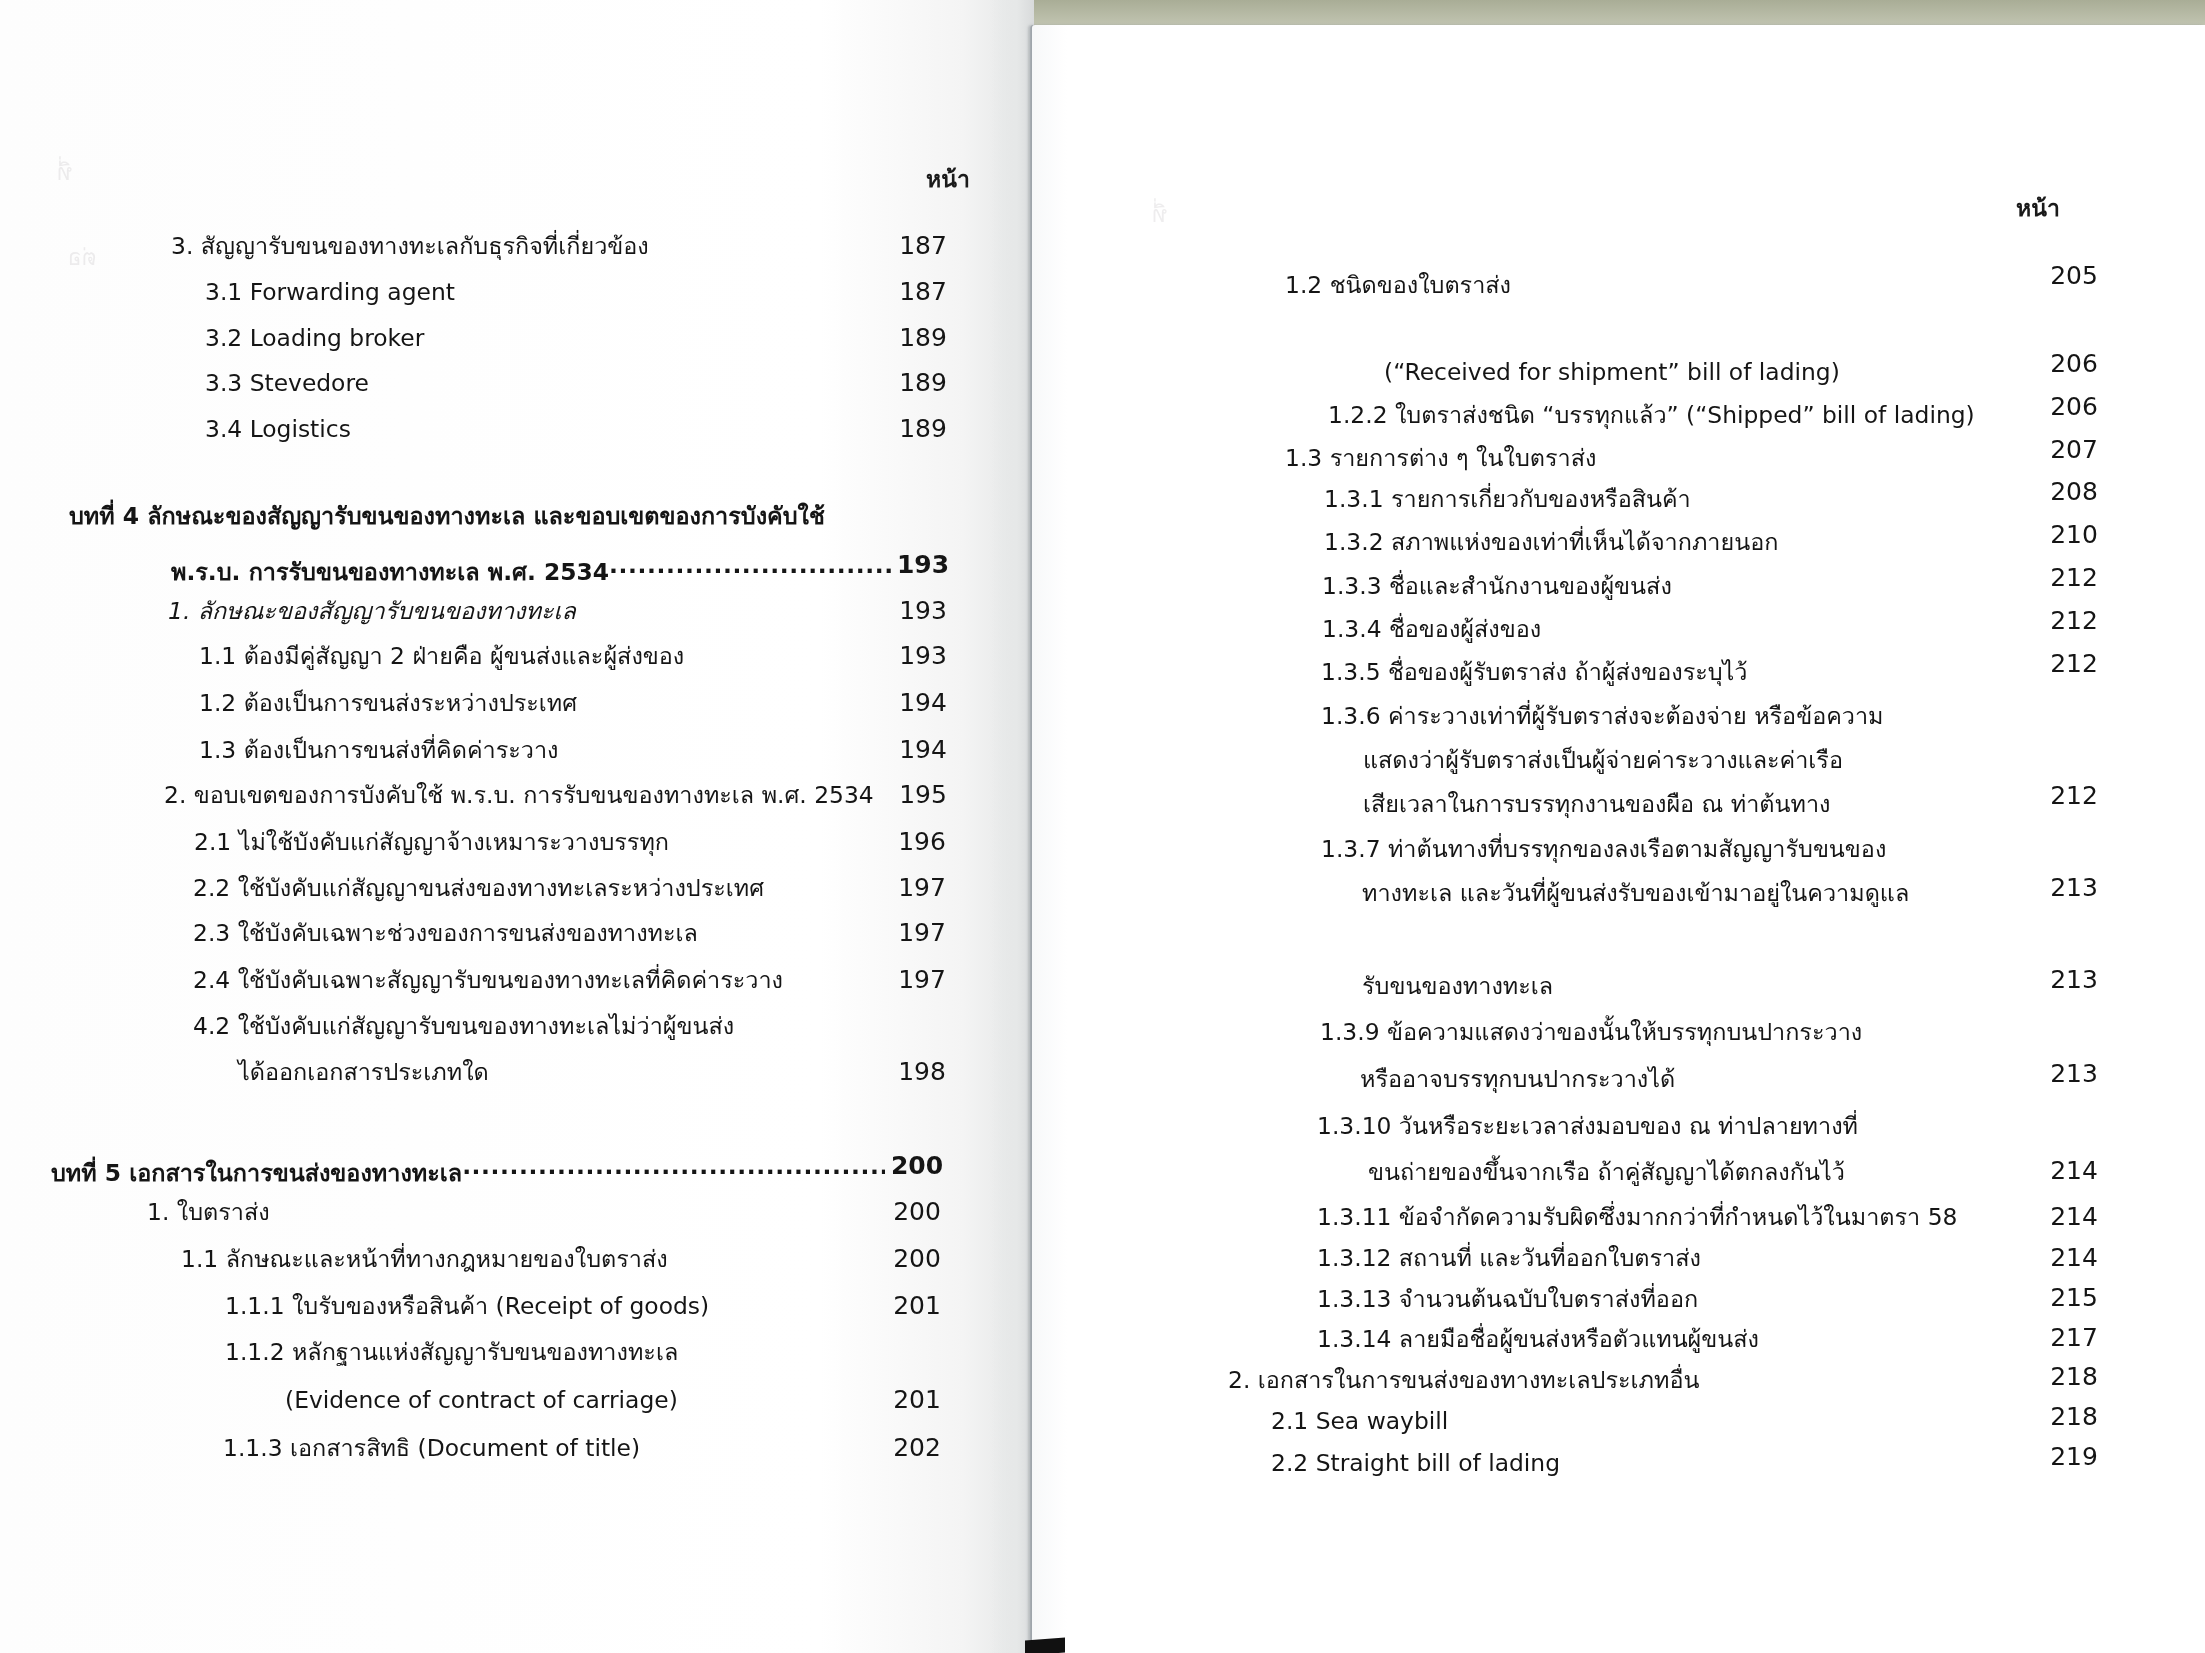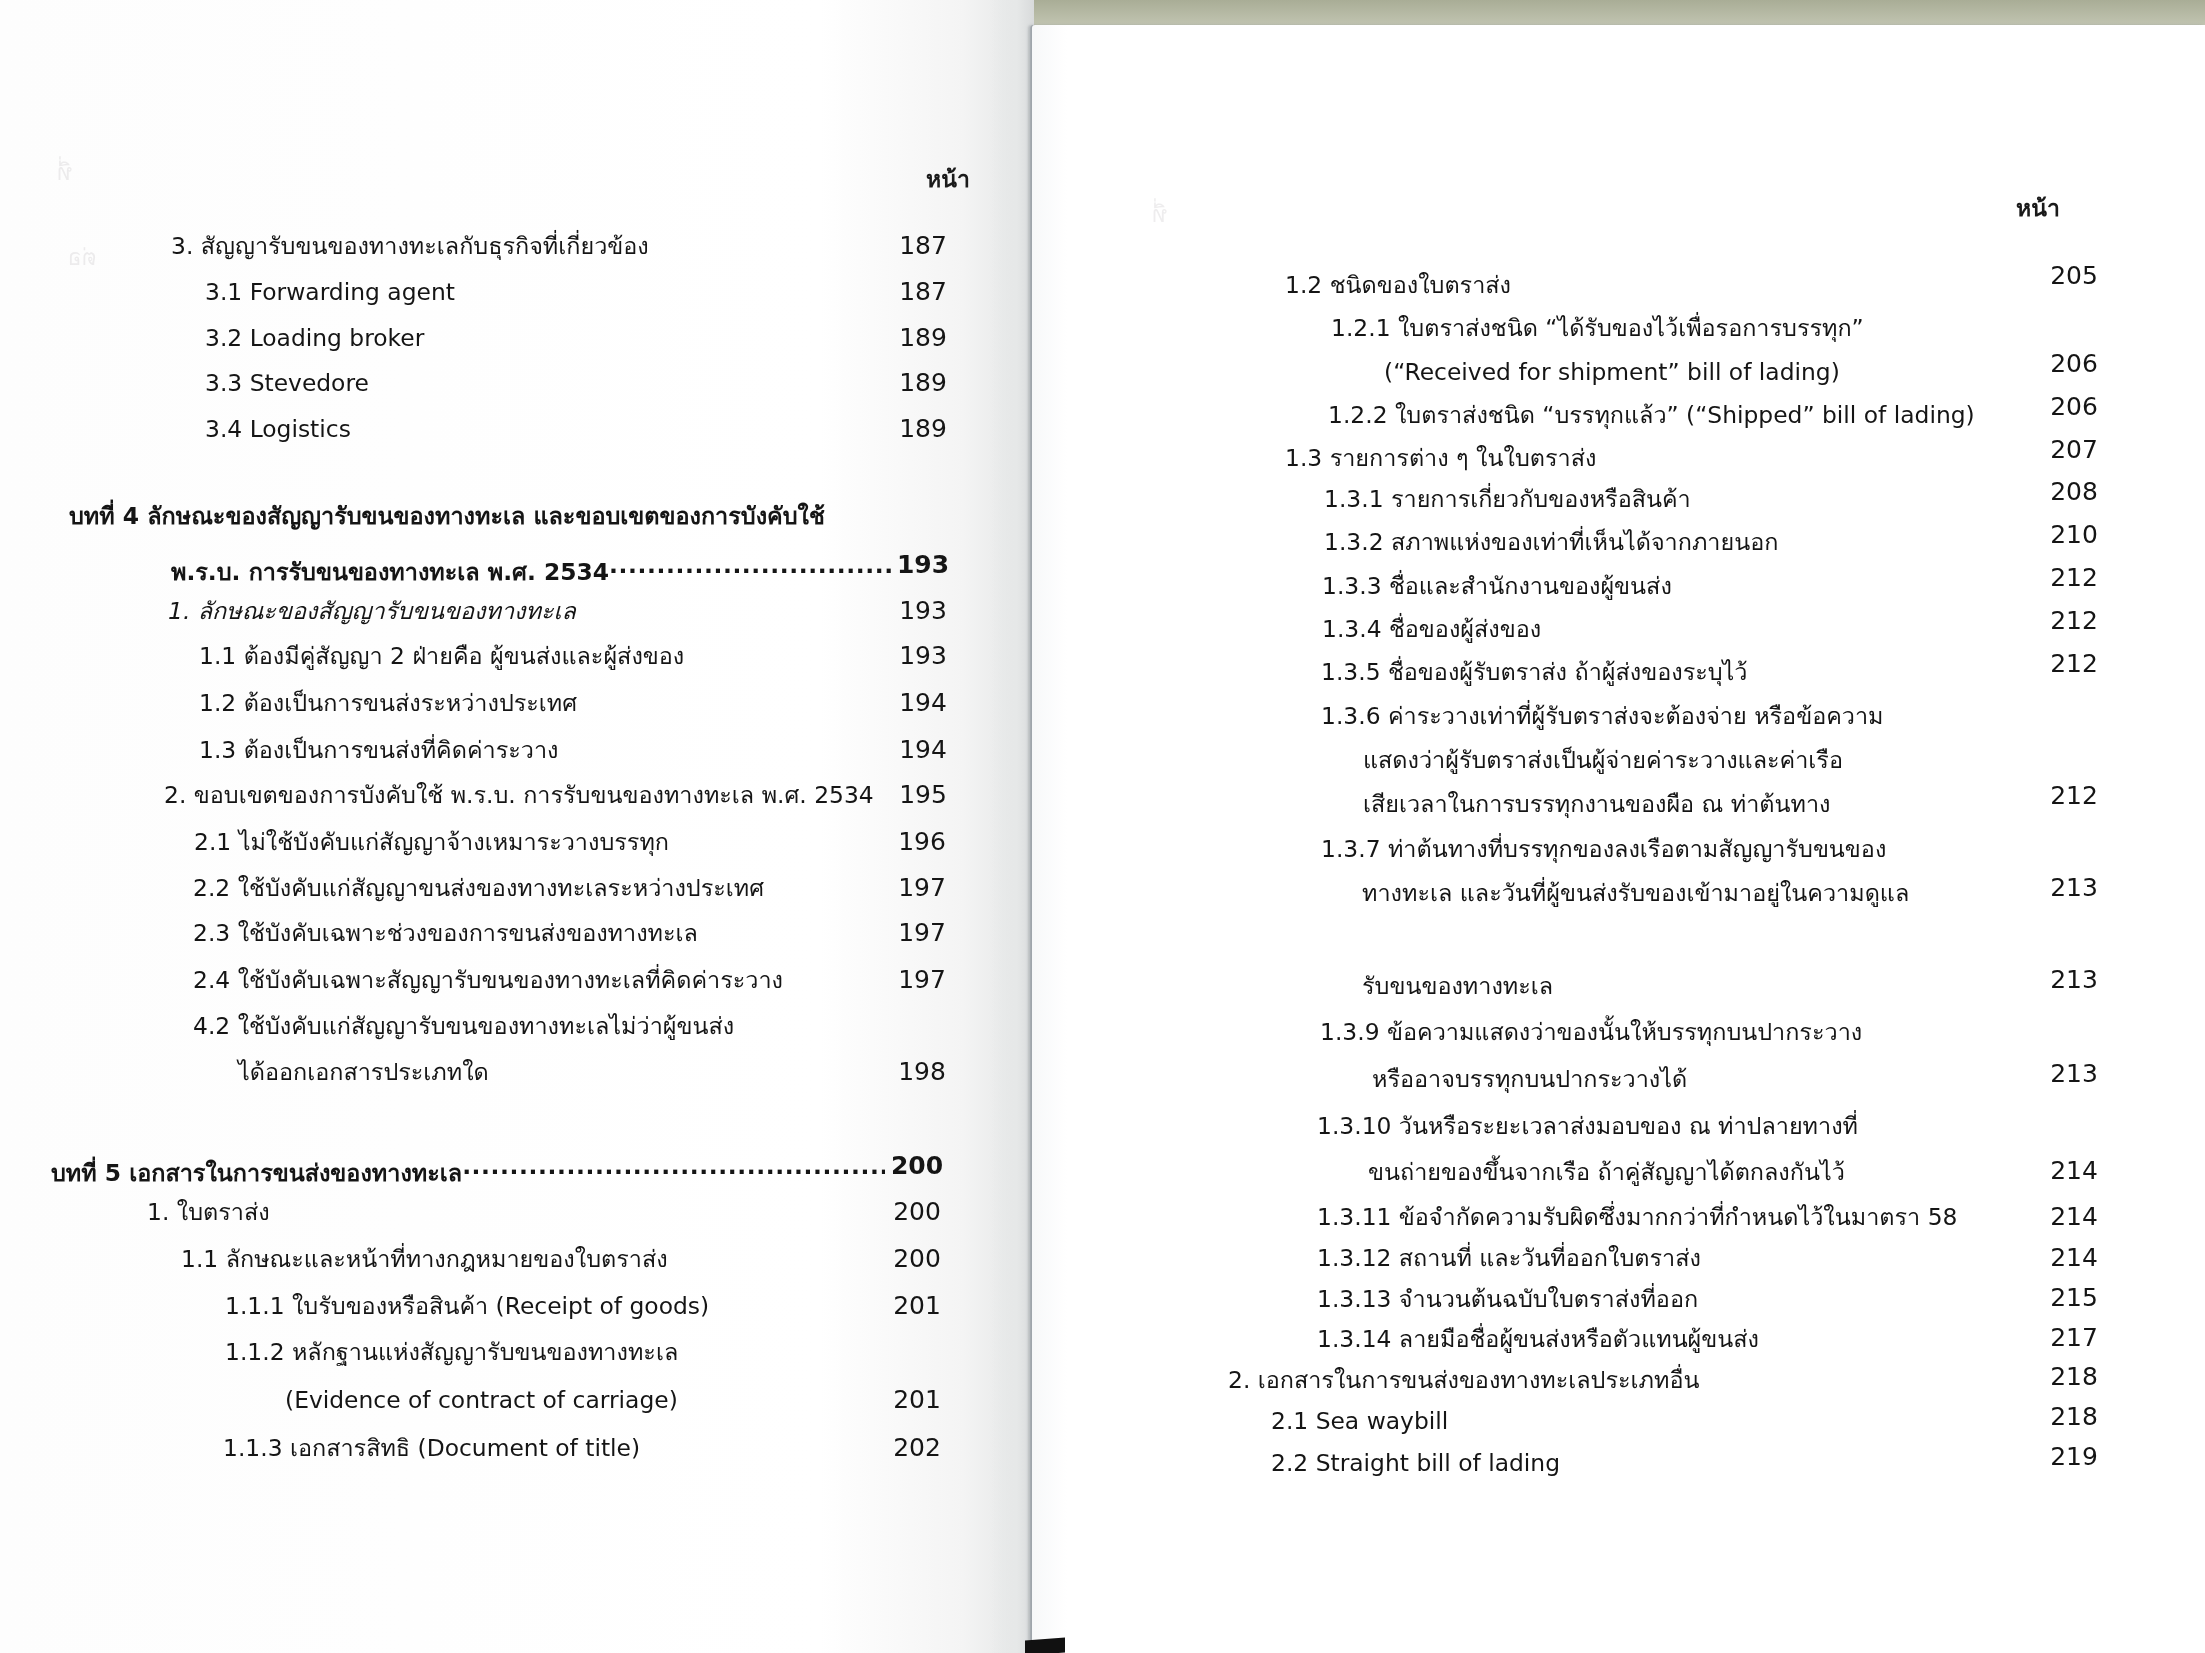--- a/index.html
+++ b/index.html
@@ -150,21 +150,20 @@
 
 <div class="page page-right">
 
   <div class="ghost" style="left:120px;top:171px;">ที่</div>
 
   <div class="col-header" style="left:984px;top:165px;">หน้า</div>
 
   <div class="toc-line" style="left:253px;top:246px;">1.2  ชนิดของใบตราส่ง</div>
   <div class="page-num" style="left:1002px;top:237px;">205</div>
 
-  <div class="toc-line" style="left:299px;top:289px;">1.2.1  ใบตราส่งชนิด “ได้รับของไว้เพื่อรอการบรรทุก”</div>
 
   <div class="toc-line" style="left:352px;top:333px;">(“Received for shipment” bill of lading)</div>
   <div class="page-num" style="left:1002px;top:325px;">206</div>
 
   <div class="toc-line" style="left:296px;top:376px;">1.2.2  ใบตราส่งชนิด “บรรทุกแล้ว” (“Shipped” bill of lading)</div>
   <div class="page-num" style="left:1002px;top:368px;">206</div>
 
   <div class="toc-line" style="left:253px;top:419px;">1.3  รายการต่าง ๆ ในใบตราส่ง</div>
   <div class="page-num" style="left:1002px;top:411px;">207</div>
 
@@ -194,21 +193,21 @@
 
   <div class="toc-line" style="left:330px;top:854px;">ทางทะเล และวันที่ผู้ขนส่งรับของเข้ามาอยู่ในความดูแล</div>
   <div class="page-num" style="left:1002px;top:849px;">213</div>
 
 
   <div class="toc-line" style="left:330px;top:947px;">รับขนของทางทะเล</div>
   <div class="page-num" style="left:1002px;top:941px;">213</div>
 
   <div class="toc-line" style="left:288px;top:993px;">1.3.9  ข้อความแสดงว่าของนั้นให้บรรทุกบนปากระวาง</div>
 
-  <div class="toc-line" style="left:340px;top:1040px;text-align:center;">หรืออาจบรรทุกบนปากระวางได้</div>
+  <div class="toc-line" style="left:328px;top:1040px;text-align:center;">หรืออาจบรรทุกบนปากระวางได้</div>
   <div class="page-num" style="left:1002px;top:1035px;">213</div>
 
   <div class="toc-line" style="left:285px;top:1087px;">1.3.10  วันหรือระยะเวลาส่งมอบของ ณ ท่าปลายทางที่</div>
 
   <div class="toc-line" style="left:336px;top:1133px;">ขนถ่ายของขึ้นจากเรือ ถ้าคู่สัญญาได้ตกลงกันไว้</div>
   <div class="page-num" style="left:1002px;top:1132px;">214</div>
 
   <div class="toc-line" style="left:285px;top:1178px;">1.3.11  ข้อจำกัดความรับผิดซึ่งมากกว่าที่กำหนดไว้ในมาตรา 58</div>
   <div class="page-num" style="left:1002px;top:1178px;">214</div>
 

